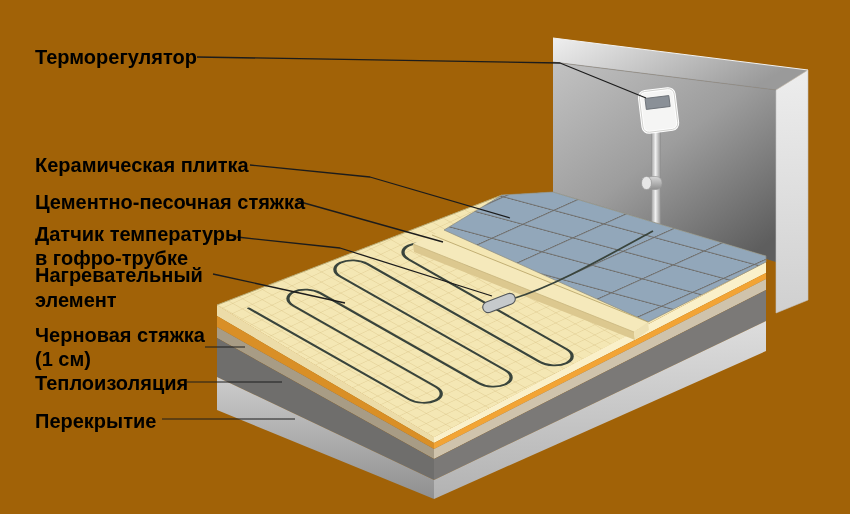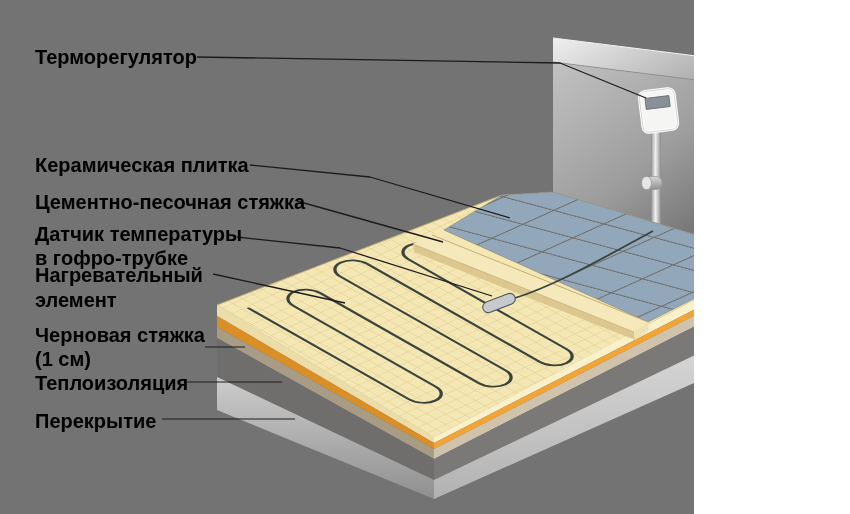--- a/index.html
+++ b/index.html
@@ -1,16 +1,16 @@
 <!DOCTYPE html>
 <html><head>
 <meta charset="utf-8">
 <style>
   html,body{margin:0;padding:0;background:#ffffff;}
-  .stage{position:relative;width:694px;height:514px;background:#737373;overflow:hidden;
+  .stage{position:relative;width:850px;height:514px;background:#a16207;overflow:hidden;
          font-family:"Liberation Sans","DejaVu Sans",sans-serif;}
   svg text{font-family:"Liberation Sans","DejaVu Sans",sans-serif;font-weight:bold;
            font-size:20px;fill:#000000;}
 </style>
 </head>
 <body>
 
 <div class="stage">
 <svg width="850" height="514" viewBox="0 0 850 514">
   <defs>

